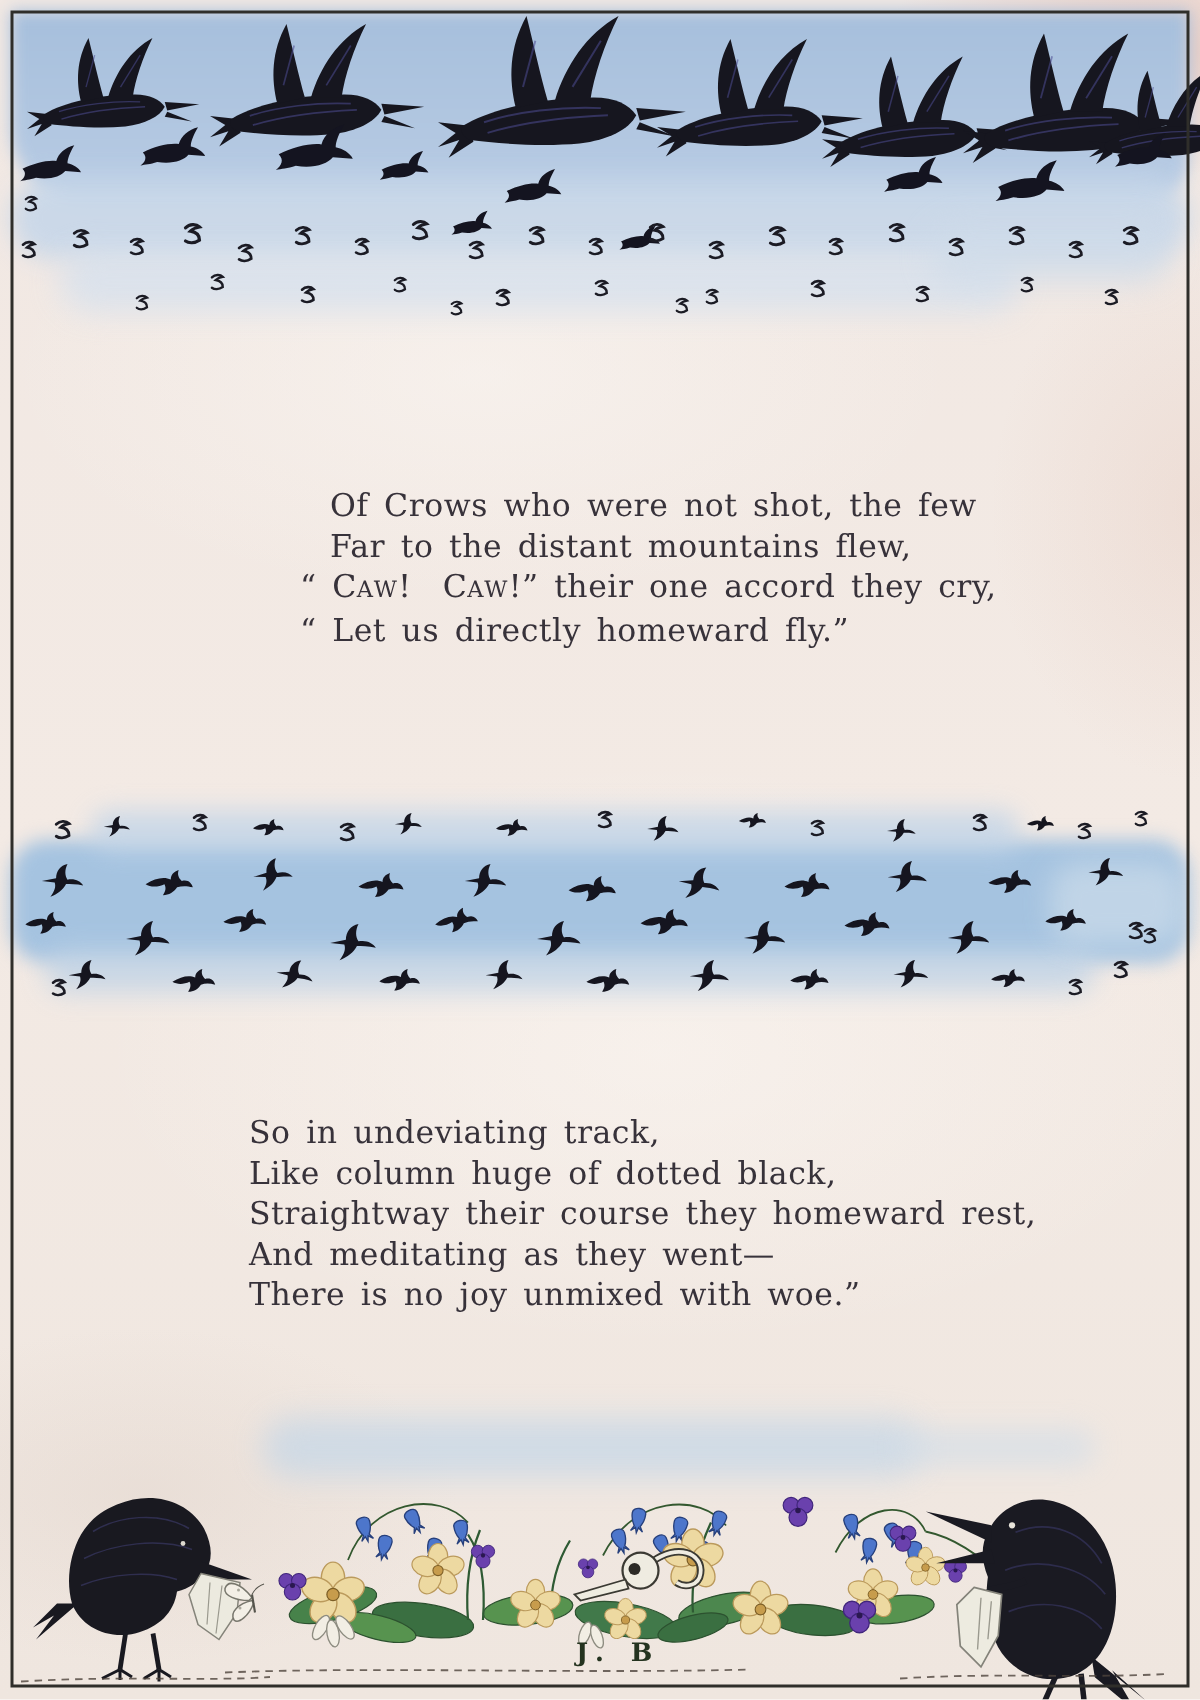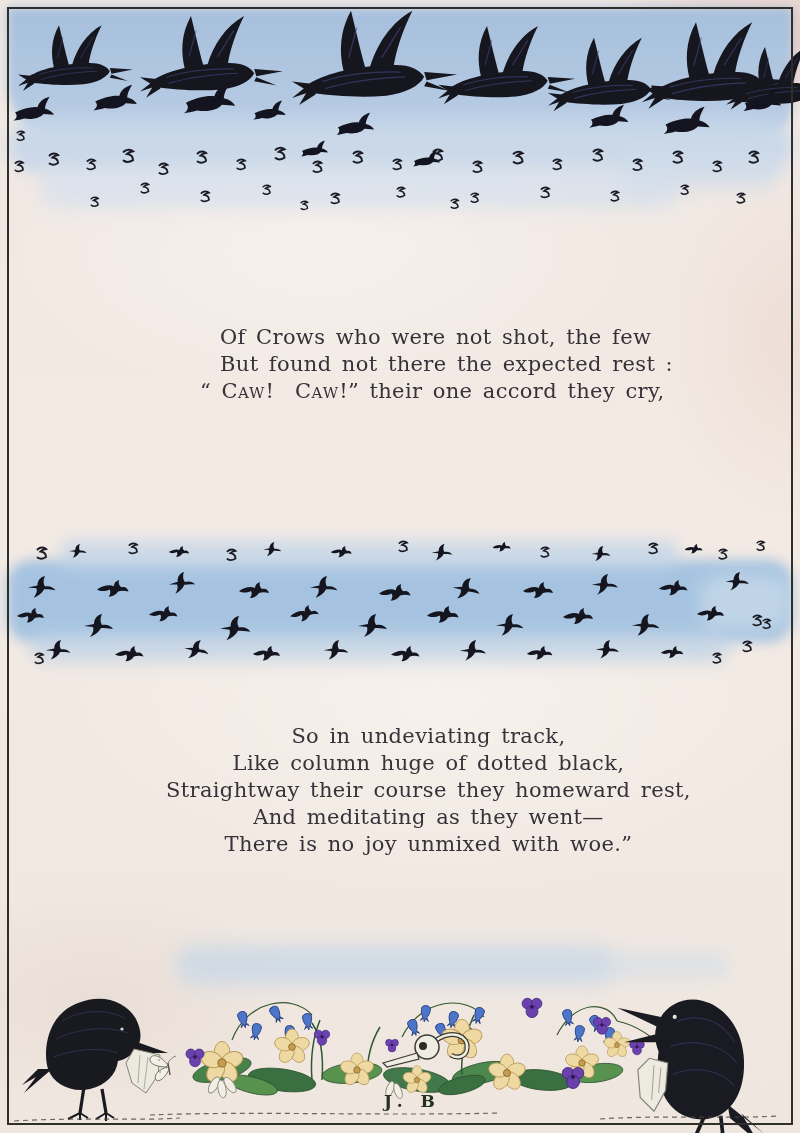--- a/index.html
+++ b/index.html
@@ -25,21 +25,21 @@
   #wash-mid-c{left:30px;top:632px;width:700px;height:30px;background:#c0d3e6;filter:blur(9px);opacity:.8;border-radius:20px;}
   #wash-mid-d{left:700px;top:575px;width:90px;height:55px;background:#ccdcea;filter:blur(9px);opacity:.7;border-radius:20px;}
   #wash-bot-a{left:175px;top:945px;width:440px;height:40px;background:#c6d7e7;filter:blur(10px);opacity:.75;border-radius:20px;}
   #wash-bot-b{left:600px;top:952px;width:130px;height:26px;background:#d0dde9;filter:blur(9px);opacity:.6;border-radius:14px;}
   svg.band{position:absolute;left:0;z-index:2;}
   #top-art{top:0;}
   #mid-art{top:528px;}
   #bottom-art{top:985px;}
   .stanza{position:absolute;z-index:5;}
   #stanza1{top:296px;left:220px;margin-top:28px;}
-  #stanza2{top:723px;left:166px;text-align:center;}
+  #stanza2{top:742px;left:166px;}
   .vline{margin:0;font-size:21px;line-height:27px;color:#37323a;letter-spacing:.35px;word-spacing:.16em;white-space:pre;}
   .outdent{margin-left:-20px;}
   #stanza2 .outdent{margin-left:-18px;}
   .sc{font-size:15px;letter-spacing:1px;}
   .defs{position:absolute;width:0;height:0;}
 </style>
 </head>
 <body>
 
 <svg class="defs" aria-hidden="true">
@@ -162,22 +162,23 @@
     <use href="#birdT" transform="translate(90,196) scale(0.8)"></use>
       <use href="#birdT" transform="translate(300,200) scale(0.75)"></use>
     <use href="#birdT" transform="translate(450,198) scale(0.8)"></use>
       <use href="#birdT" transform="translate(14,160) scale(0.9)"></use>
     <use href="#birdT" transform="translate(16,130) scale(0.8)"></use>
   </g>
 </svg>
 
 <div class="stanza" id="stanza1">
   <p class="vline">Of Crows who were not shot, the few</p>
-  <p class="vline">But found not there the expected rest :</p>
+  <p class="vline">Far to the distant mountains flew,</p>
   <p class="vline outdent"><span>“ C</span><span class="sc">AW</span><span>!  C</span><span class="sc">AW</span><span>!” their one accord they cry,</span></p>
+  <p class="vline outdent">“ Let us directly homeward fly.”</p>
 </div>
 
 <svg id="mid-art" class="band" width="800" height="150">
   <g>
     <use href="#birdT" transform="translate(36,18)"></use>
       <use href="#birdF" transform="translate(68,16) scale(0.6)"></use>
     <use href="#birdT" transform="translate(128,14) scale(0.9)"></use>
       <use href="#birdF2" transform="translate(168,18) scale(0.68)"></use>
     <use href="#birdT" transform="translate(226,20) scale(0.95)"></use>
       <use href="#birdF" transform="translate(262,14) scale(0.62)"></use>

